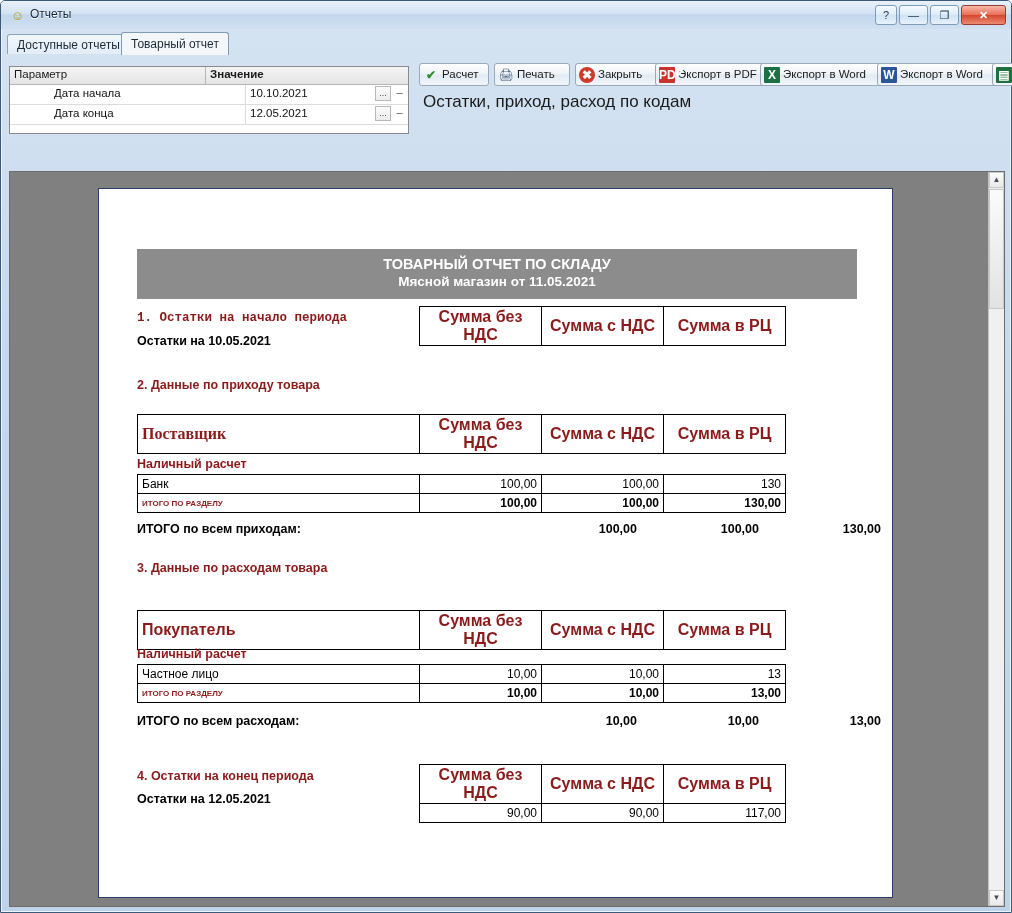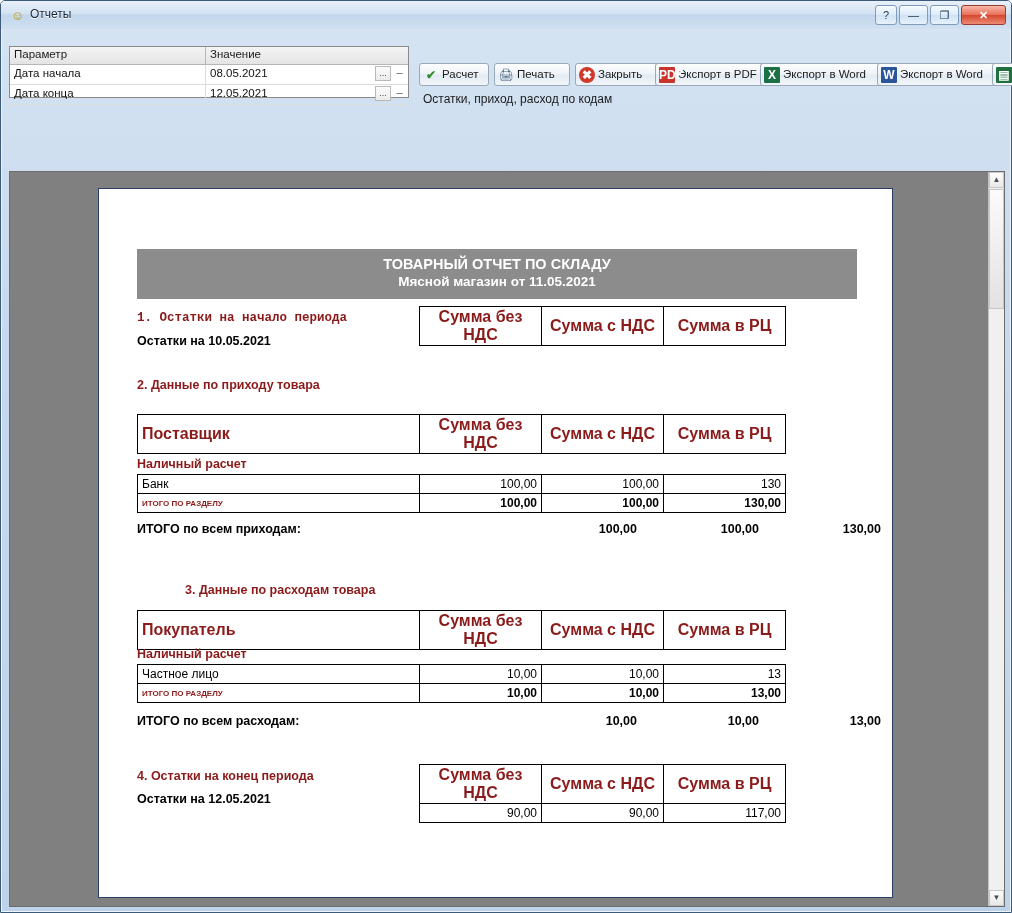--- a/index.html
+++ b/index.html
@@ -104,23 +104,23 @@
     line-height: 22px;
     background: #f4f7fa;
     border-color: #7f9db9;
     font-weight: normal;
     z-index: 3;
   }
 
   
   .params {
     position: absolute;
-    left: 8px; top: 45px;
+    left: 8px; top: 65px;
     width: 400px;
-    height: 52px;
+    height: 68px;
     border: 1px solid #8a8a8a;
     background: #ffffff;
     box-sizing: border-box;
   }
   .params-head {
     display: flex;
     height: 17px;
     background: linear-gradient(to bottom, #f4f4f4, #e4e4e4);
     border-bottom: 1px solid #b6b6b6;
     font-size: 11.5px;
@@ -129,33 +129,35 @@
   .params-head .c1 {
     width: 196px;
     padding: 1px 0 0 4px;
     border-right: 1px solid #b6b6b6;
     box-sizing: border-box;
   }
   .params-head .c2 {
     flex: 1;
     padding: 1px 8px 0 4px;
     box-sizing: border-box;
+    font-weight: bold;
   }
   .param-row {
     display: flex;
     height: 19px;
     border-bottom: 1px solid #dcdcdc;
     font-size: 11.5px;
     color: #111;
   }
   .param-row .c1 {
     width: 196px;
     padding: 2px 0 0 4px;
     border-right: 1px solid #dcdcdc;
     box-sizing: border-box;
+    margin-left: 40px;
   }
   .param-row .c2 {
     flex: 1;
     padding: 2px 0 0 4px;
     box-sizing: border-box;
     position: relative;
   }
   .ellipsis-btn {
     position: absolute;
     right: 17px; top: 1px;
@@ -229,21 +231,21 @@
     background: #2a5699; color: #fff; font-size: 9px; font-weight: bold;
     border-radius: 1px; line-height: 16px;
   }
   .ic-grid {
     background: #1f6f3f; color: #fff; font-size: 8px; font-weight: bold;
     border-radius: 1px; line-height: 16px;
   }
   .toolbar-note {
     position: absolute;
     left: 422px; top: 91px;
-    font-size: 12px;
+    font-size: 17px;
     color: #1a1a1a;
   }
 
   
   .preview-outer {
     position: absolute;
     left: 8px; top: 170px;
     width: 996px;
     height: 736px;
     background: #808080;
@@ -379,30 +381,34 @@
     <span class="title-icon">☺</span>
     <span class="title-text">Отчеты</span>
     <div class="win-buttons">
       <div class="win-btn help">?</div>
       <div class="win-btn">—</div>
       <div class="win-btn">❐</div>
       <div class="win-btn close">✕</div>
     </div>
   </div>
 
+  <div class="tabstrip">
+    <div class="tab" style="left:0;">Доступные отчеты</div>
+    <div class="tab active" style="left:114px;">Товарный отчет</div>
+  </div>
 
   <div class="params">
     <div class="params-head">
       <div class="c1">Параметр</div>
       <div class="c2">Значение</div>
     </div>
     <div class="param-row">
       <div class="c1">Дата начала</div>
       <div class="c2">
-        <span>08.05.2021</span>
+        <span>10.10.2021</span>
         <span class="ellipsis-btn">...</span>
         <span class="minus-btn">–</span>
       </div>
     </div>
     <div class="param-row">
       <div class="c1">Дата конца</div>
       <div class="c2">
         <span>12.05.2021</span>
         <span class="ellipsis-btn">...</span>
         <span class="minus-btn">–</span>
@@ -460,21 +466,21 @@
           <td class="hdr-cell" style="width:122px;">Сумма с НДС</td>
           <td class="hdr-cell" style="width:122px;">Сумма в РЦ</td>
         </tr>
       </tbody>
         </table>
 
       <div class="sec-title" style="top:189px;">2. Данные по приходу товара</div>
       <table class="t" style="left:38px; top:225px;">
         <tbody>
             <tr>
-          <td class="hdr-cell hdr-left" style="width:282px;">Поставщик</td>
+          <td class="hdr-cell hdr-left" style="width:282px;font-family:Liberation Serif, serif;">Поставщик</td>
           <td class="hdr-cell" style="width:122px;">Сумма без НДС</td>
           <td class="hdr-cell" style="width:122px;">Сумма с НДС</td>
           <td class="hdr-cell" style="width:122px;">Сумма в РЦ</td>
         </tr>
       </tbody>
         </table>
       <div class="sub-red" style="top:268px;">Наличный расчет</div>
       <table class="t" style="left:38px; top:285px;">
         <tbody>
             <tr>
@@ -491,21 +497,21 @@
         </tr>
       </tbody>
         </table>
       <div class="totals-row" style="left:38px; top:333px; width:720px;">
         <span class="lbl">ИТОГО по всем приходам:</span>
         <span class="v1">100,00</span>
         <span class="v2">100,00</span>
         <span class="v3">130,00</span>
       </div>
 
-      <div class="sec-title" style="top:394px;margin-left:48px;">3. Данные по расходам товара</div>
+      <div class="sec-title" style="top:372px;">3. Данные по расходам товара</div>
       <table class="t" style="left:38px; top:421px;">
         <tbody>
             <tr>
           <td class="hdr-cell hdr-left" style="width:282px;margin-top:32px;">Покупатель</td>
           <td class="hdr-cell" style="width:122px;">Сумма без НДС</td>
           <td class="hdr-cell" style="width:122px;">Сумма с НДС</td>
           <td class="hdr-cell" style="width:122px;">Сумма в РЦ</td>
         </tr>
       </tbody>
         </table>

